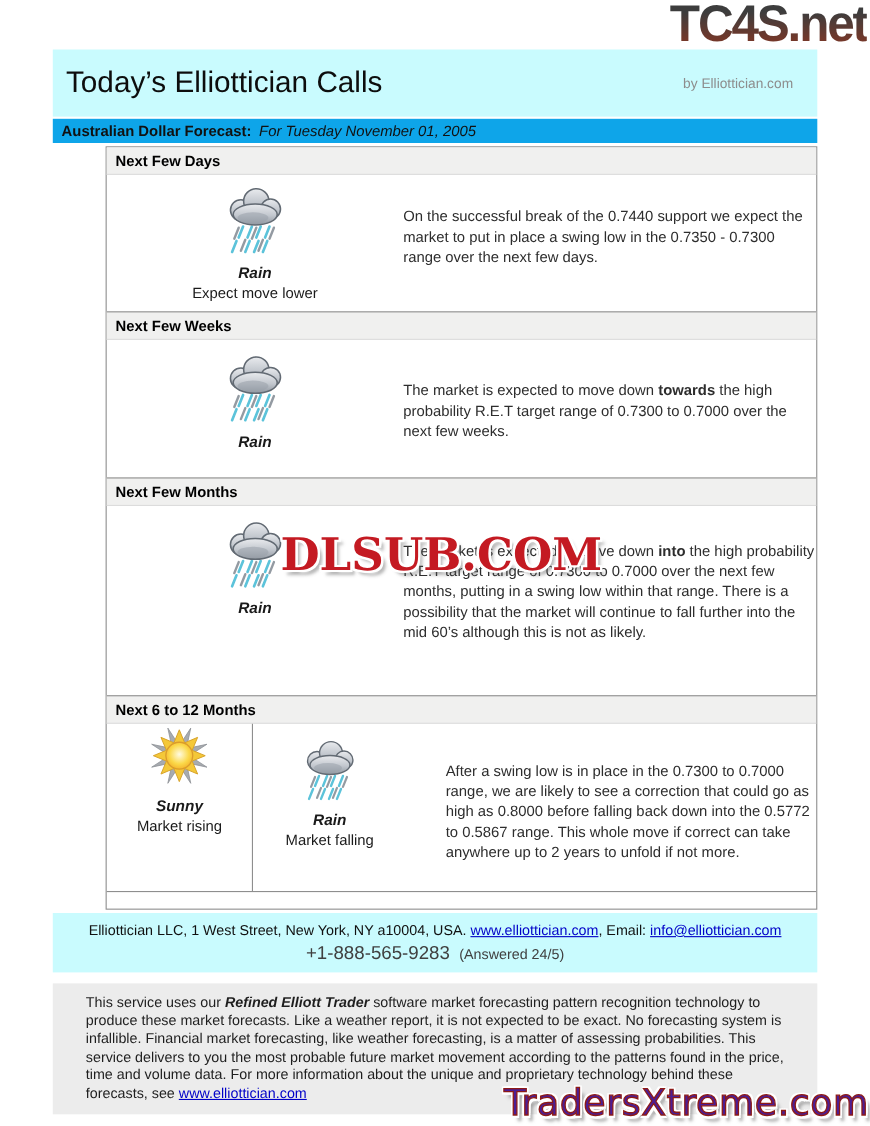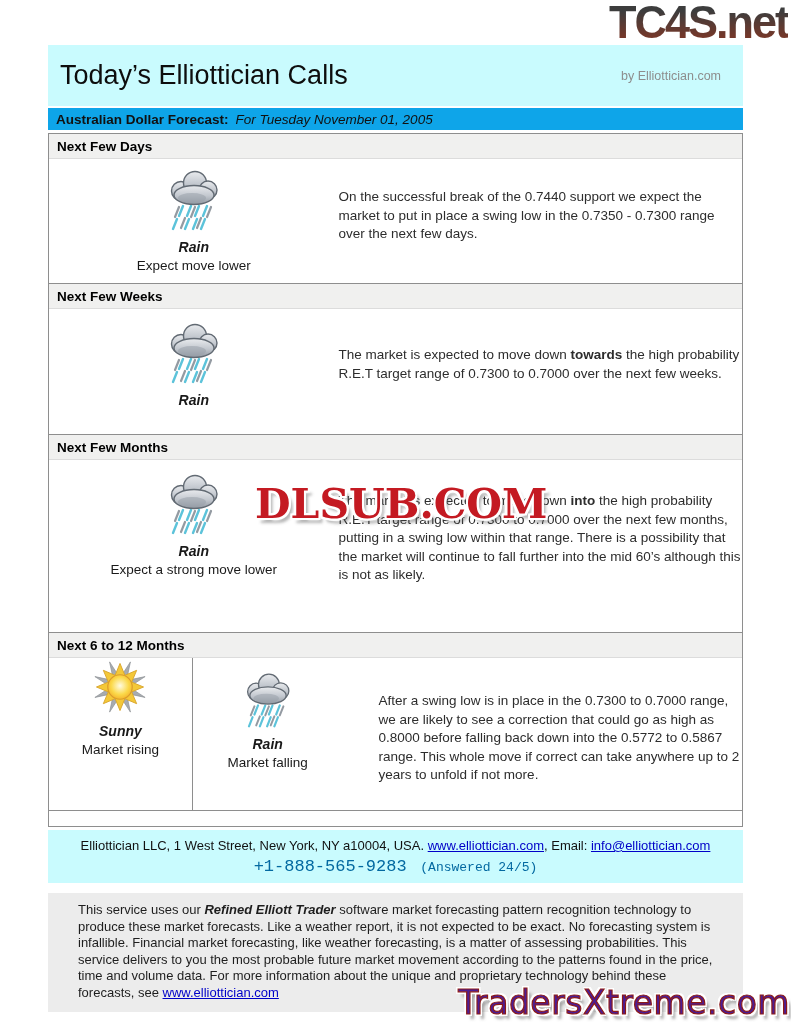--- a/index.html
+++ b/index.html
@@ -20,41 +20,41 @@
   .title-bar { height:61px; background:#c9fbfe; display:flex; align-items:center;
     justify-content:space-between; padding:0 10px 0 12px; box-sizing:border-box; }
   .page-title { font-size:27px; color:#0d0d0d; }
   .byline { font-size:12.5px; color:#8d8d8d; margin-right:12px; }
 
   .forecast-bar { margin-top:2px; background:#0ea5e9; height:22px; display:flex;
     align-items:center; padding-left:8px; font-size:13.5px; color:#111; }
   .forecast-label { font-weight:bold; }
   .forecast-date { font-style:italic; margin-left:7px; }
 
-  .container { margin-top:3px; border:1px solid #8e8e8e; background:#fff; }
+  .container { margin-top:3px; border:1px solid #8e8e8e; background:#fff;margin-left:48px; }
   .section-header { background:#f0f0ef; padding:5px 8px 4px; font-size:13.5px;
     font-weight:bold; color:#000; border-bottom:1px solid #dcdcdc; }
   .section + .section .section-header { border-top:1px solid #8e8e8e; }
 
   .row { display:flex; }
   .icon-cell { width:290px; text-align:center; box-sizing:border-box; }
   .icon-cell-a { width:144px; border-right:1px solid #8e8e8e; text-align:center; box-sizing:border-box; }
   .icon-cell-b { width:150px; text-align:center; box-sizing:border-box; }
   .caption { font-weight:bold; font-style:italic; font-size:14px; margin-top:3px; color:#1a1a1a; }
   .subcaption { font-size:13.5px; margin-top:3px; color:#1a1a1a; }
   .text-cell { font-size:13.5px; line-height:18.5px; color:#2d2d2d; box-sizing:border-box; }
   .seg-bold { font-weight:bold; }
   .seg-italic { font-style:italic; }
   a.seg-link, .seg-link { color:#0000c8; text-decoration:underline; cursor:pointer; }
 
   .spacer-row { height:15px; border-top:1px solid #8e8e8e; }
 
   .footer-contact { margin-top:3px; background:#c9fbfe; text-align:center; padding:8px 0 7px; }
   .contact-line { font-size:13px; color:#111; }
-  .phone-line { margin-top:4px; color:#0369a1;font-family:Liberation Mono, monospace; }
+  .phone-line { margin-top:4px; color:#404040; }
   .phone { font-size:17px; }
   .phone-note { font-size:13px; margin-left:4px; }
 
   .disclaimer { margin-top:10px; background:#ececec; padding:9px 30px 11px; font-size:13px;
     line-height:16.5px; color:#1e1e1e; box-sizing:border-box; }
 
   .page-number { text-align:center; margin-top:20px; font-size:13px; color:#222; }
 
   
   .dlsub {
@@ -170,21 +170,20 @@
       </div>
 
       <div class="section">
         <div class="section-header">Next Few Months</div>
         <div class="row" style="min-height:172px;">
           <div class="icon-cell" style="padding-top:12px;">
             <svg class="wicon" width="64" height="64" viewBox="0 0 64 64">
                 <use href="#rainIconDef"></use>
               </svg>
             <div class="caption">Rain</div>
-            <div class="subcaption">Expect a strong move lower</div>
           </div>
           <div class="text-cell" style="width:404px; padding-top:32px;"><span>The market is expected to move down </span><span class="seg-bold">into</span><span> the high probability R.E.T target range of 0.7300 to 0.7000 over the next few months, putting in a swing low within that range.  There is a possibility that the market will continue to fall further into the mid 60’s although this is not as likely.</span></div>
         </div>
       </div>
 
       <div class="section">
         <div class="section-header">Next 6 to 12 Months</div>
         <div class="row" style="min-height:152px;">
           <div class="icon-cell-a" style="padding-top:0;">
             <svg class="wicon" width="58" height="58" viewBox="0 0 64 64">

